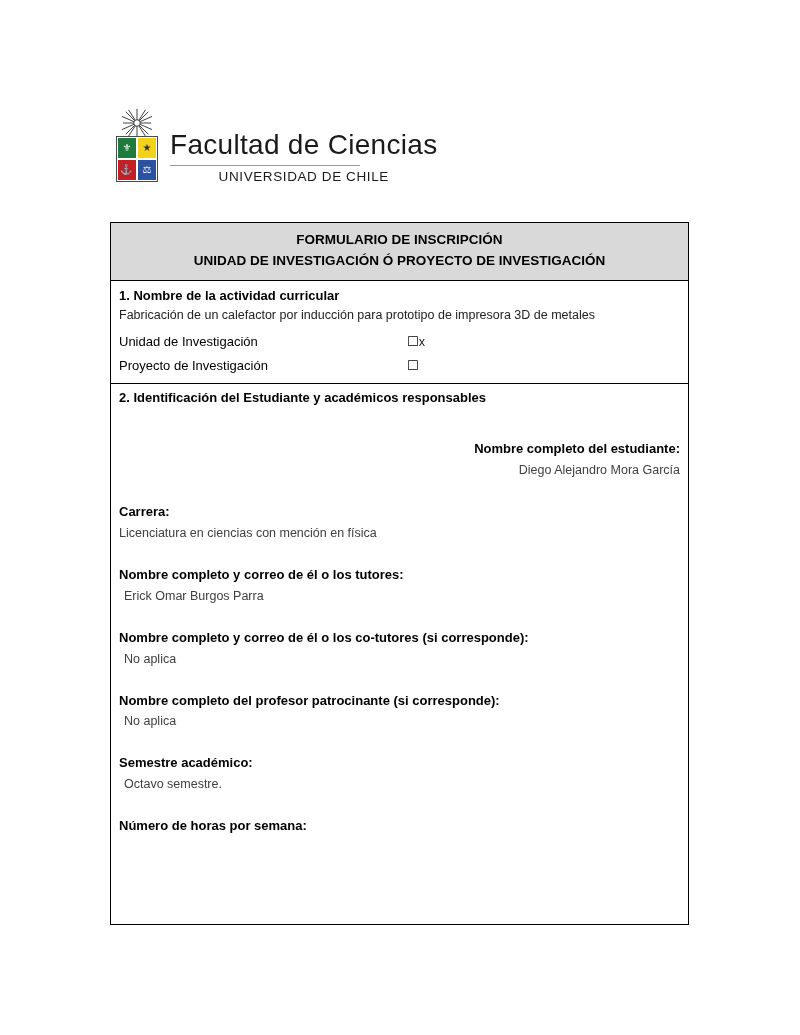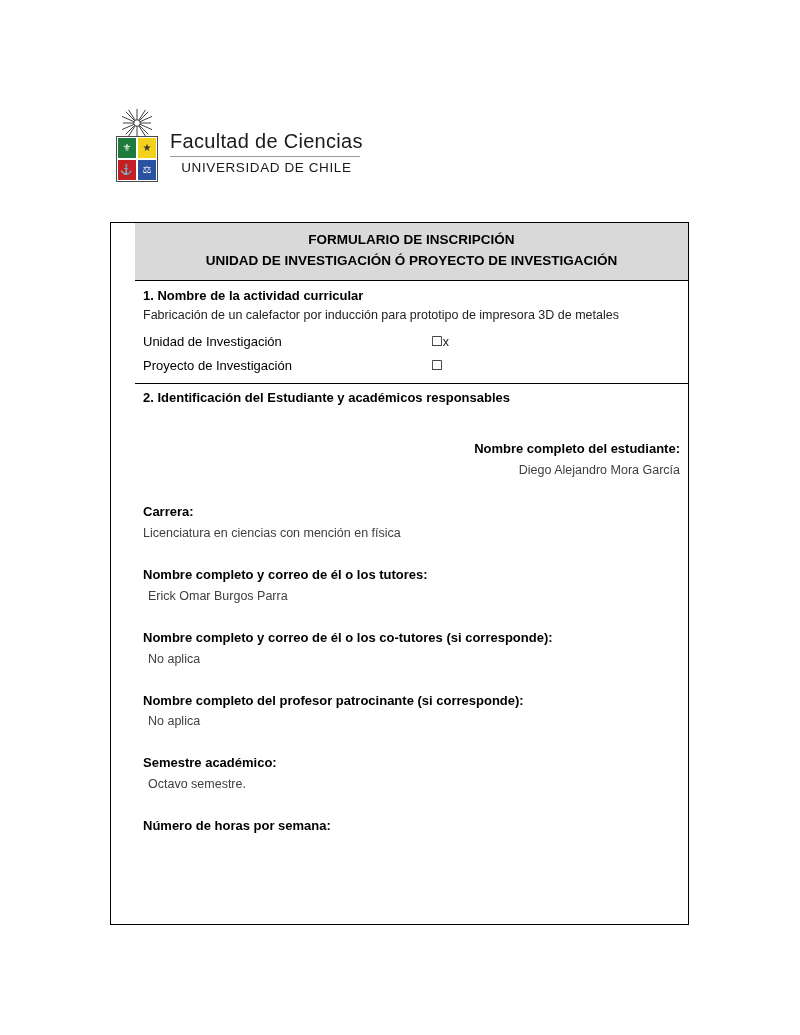--- a/index.html
+++ b/index.html
@@ -68,21 +68,21 @@
     font-family: "Liberation Serif", serif;
     line-height: 1;
   }
   .q2 .q-glyph { color: #333333; }
 
   .wordmark {
     padding-top: 22px;
   }
   .wordmark .line1 {
     font-family: "Liberation Sans", sans-serif;
-    font-size: 20px;
+    font-size: 28px;
     letter-spacing: 0.3px;
     color: #1a1a1a;
     line-height: 1.1;
   }
   .wordmark .rule {
     width: 190px;
     height: 1px;
     background: #9a9a9a;
     margin: 4px 0 3px 0;
   }
@@ -96,21 +96,20 @@
 
   
   .form-table {
     position: absolute;
     left: 110px;
     top: 222px;
     width: 579px;
     border: 1px solid #000000;
     box-sizing: border-box;
     background: #ffffff;
-    padding-left: 24px;
   }
   .section-header {
     background: #d9d9d9;
     border-bottom: 1px solid #000000;
     text-align: center;
     padding: 7px 6px 8px 6px;
   }
   .section-header .hl {
     font-weight: bold;
     font-size: 13.5px;

